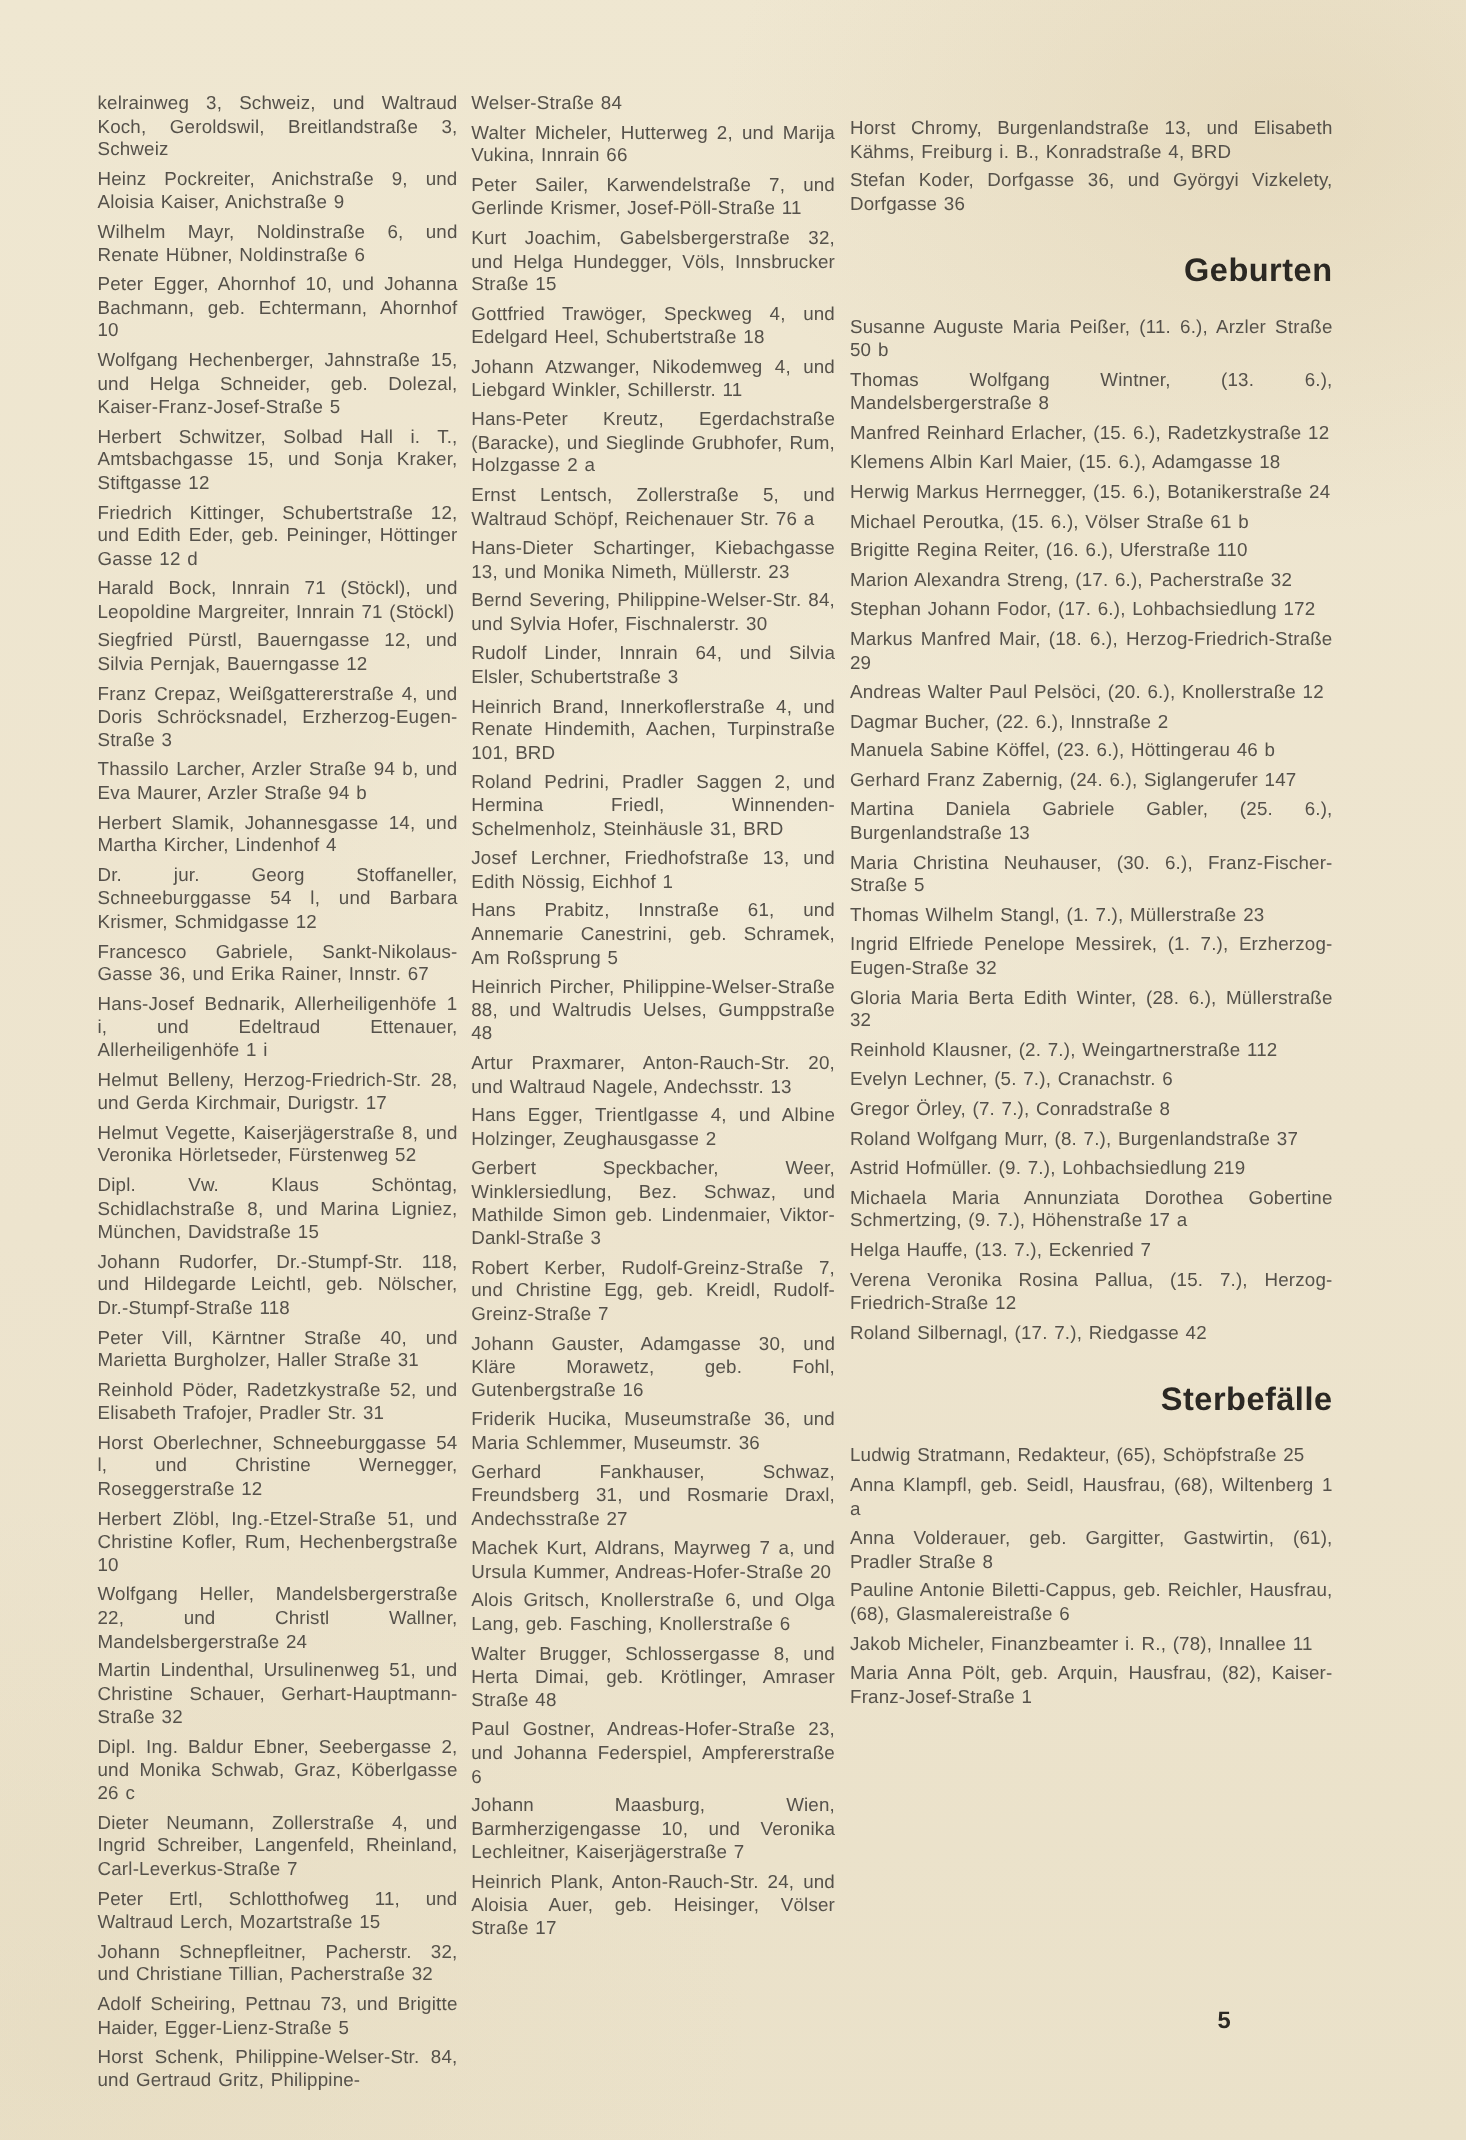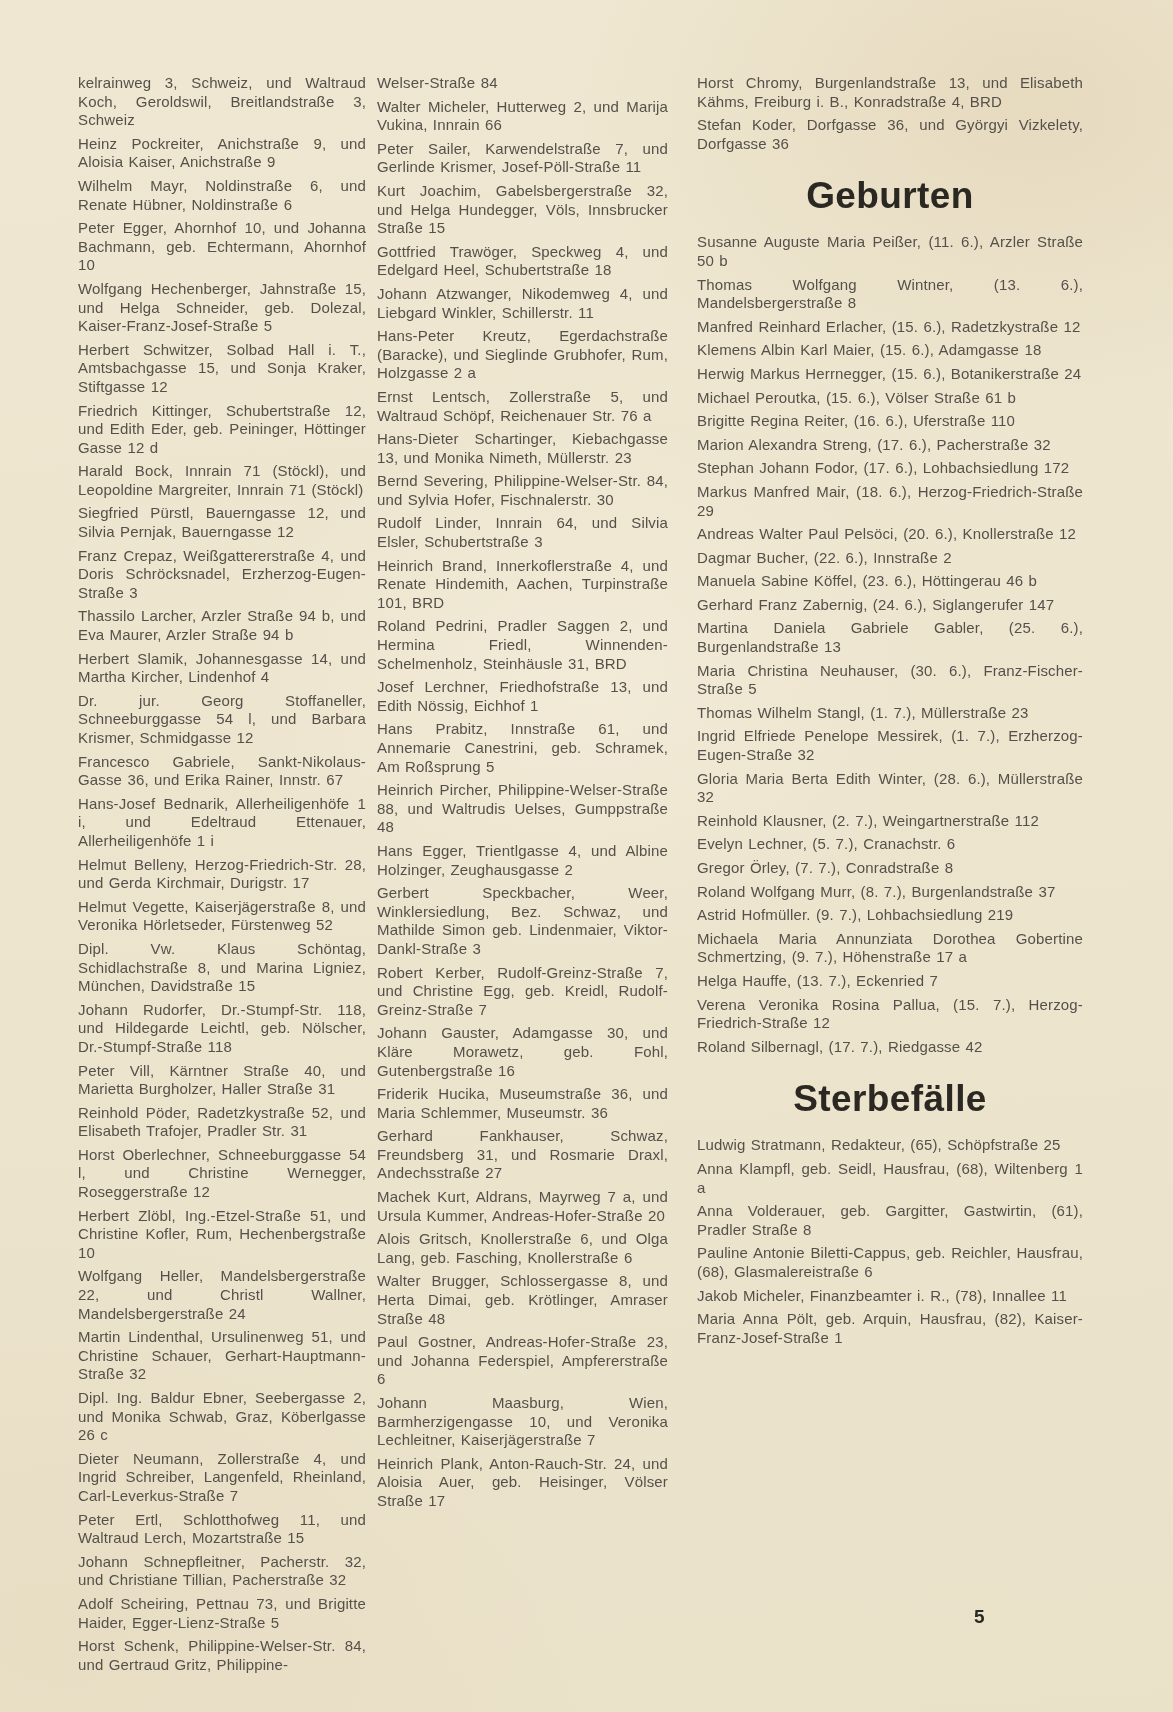--- a/index.html
+++ b/index.html
@@ -17,33 +17,33 @@
     background:
       radial-gradient(ellipse 700px 500px at 88% 6%, rgba(214,196,158,0.35), rgba(214,196,158,0) 65%),
       radial-gradient(ellipse 900px 700px at 5% 95%, rgba(226,214,184,0.35), rgba(226,214,184,0) 60%),
       radial-gradient(ellipse 500px 400px at 50% 40%, rgba(255,252,240,0.25), rgba(255,252,240,0) 70%),
       linear-gradient(176deg,#EFE7D1 0%, #EDE4CE 55%, #EAE1C9 100%);
     font-family:"Liberation Sans","DejaVu Sans",sans-serif;
   }
   .col{position:absolute;top:74px;}
   .col-1{left:78px;width:288px;}
   .col-2{left:377px;width:291px;}
-  .col-3{left:697px;width:386px;}
+  .col-3{left:680px;width:386px;margin-top:20px;}
   .entry{
     margin:0 0 5px 0;
     text-align:justify;
     font-size:15px;
     line-height:18.6px;
     color:var(--ink);
     letter-spacing:0.15px;
     word-spacing:1px;
   }
   .section-heading{
-    text-align:center;
-    font-size:37px;
+    text-align:right;
+    font-size:26px;
     line-height:34px;
     font-weight:bold;
     color:var(--head);
     margin:26px 0 20px 0;
     letter-spacing:0.4px;
   }
   .page-number{
     position:absolute;
     left:974px;
     top:1606px;
@@ -101,20 +101,21 @@
       <p class="entry">Hans-Peter Kreutz, Egerdachstraße (Baracke), und Sieglinde Grubhofer, Rum, Holzgasse 2 a</p>
       <p class="entry">Ernst Lentsch, Zollerstraße 5, und Waltraud Schöpf, Reichenauer Str. 76 a</p>
       <p class="entry">Hans-Dieter Schartinger, Kiebachgasse 13, und Monika Nimeth, Müllerstr. 23</p>
       <p class="entry">Bernd Severing, Philippine-Welser-Str. 84, und Sylvia Hofer, Fischnalerstr. 30</p>
       <p class="entry">Rudolf Linder, Innrain 64, und Silvia Elsler, Schubertstraße 3</p>
       <p class="entry">Heinrich Brand, Innerkoflerstraße 4, und Renate Hindemith, Aachen, Turpinstraße 101, BRD</p>
       <p class="entry">Roland Pedrini, Pradler Saggen 2, und Hermina Friedl, Winnenden-Schelmenholz, Steinhäusle 31, BRD</p>
       <p class="entry">Josef Lerchner, Friedhofstraße 13, und Edith Nössig, Eichhof 1</p>
       <p class="entry">Hans Prabitz, Innstraße 61, und Annemarie Canestrini, geb. Schramek, Am Roßsprung 5</p>
       <p class="entry">Heinrich Pircher, Philippine-Welser-Straße 88, und Waltrudis Uelses, Gumppstraße 48</p>
+      <p class="entry">Artur Praxmarer, Anton-Rauch-Str. 20, und Waltraud Nagele, Andechsstr. 13</p>
       <p class="entry">Hans Egger, Trientlgasse 4, und Albine Holzinger, Zeughausgasse 2</p>
       <p class="entry">Gerbert Speckbacher, Weer, Winklersiedlung, Bez. Schwaz, und Mathilde Simon geb. Lindenmaier, Viktor-Dankl-Straße 3</p>
       <p class="entry">Robert Kerber, Rudolf-Greinz-Straße 7, und Christine Egg, geb. Kreidl, Rudolf-Greinz-Straße 7</p>
       <p class="entry">Johann Gauster, Adamgasse 30, und Kläre Morawetz, geb. Fohl, Gutenbergstraße 16</p>
       <p class="entry">Friderik Hucika, Museumstraße 36, und Maria Schlemmer, Museumstr. 36</p>
       <p class="entry">Gerhard Fankhauser, Schwaz, Freundsberg 31, und Rosmarie Draxl, Andechsstraße 27</p>
       <p class="entry">Machek Kurt, Aldrans, Mayrweg 7 a, und Ursula Kummer, Andreas-Hofer-Straße 20</p>
       <p class="entry">Alois Gritsch, Knollerstraße 6, und Olga Lang, geb. Fasching, Knollerstraße 6</p>
       <p class="entry">Walter Brugger, Schlossergasse 8, und Herta Dimai, geb. Krötlinger, Amraser Straße 48</p>
       <p class="entry">Paul Gostner, Andreas-Hofer-Straße 23, und Johanna Federspiel, Ampfererstraße 6</p>

